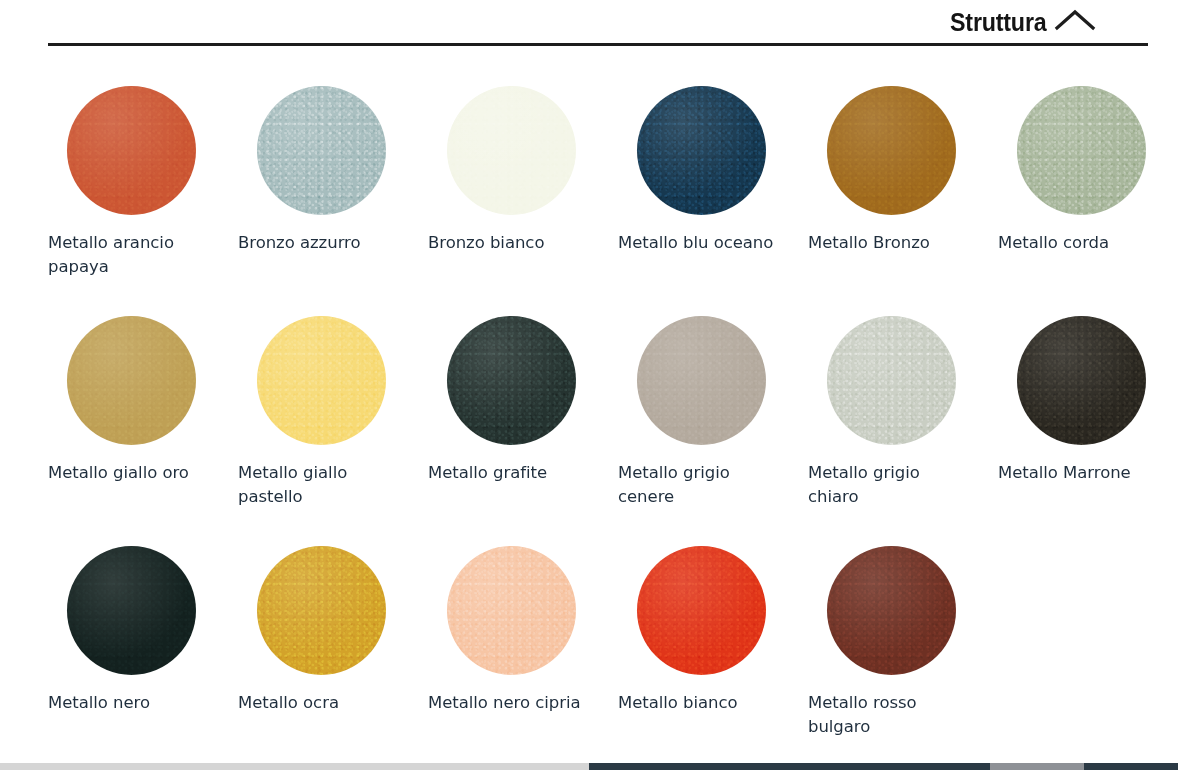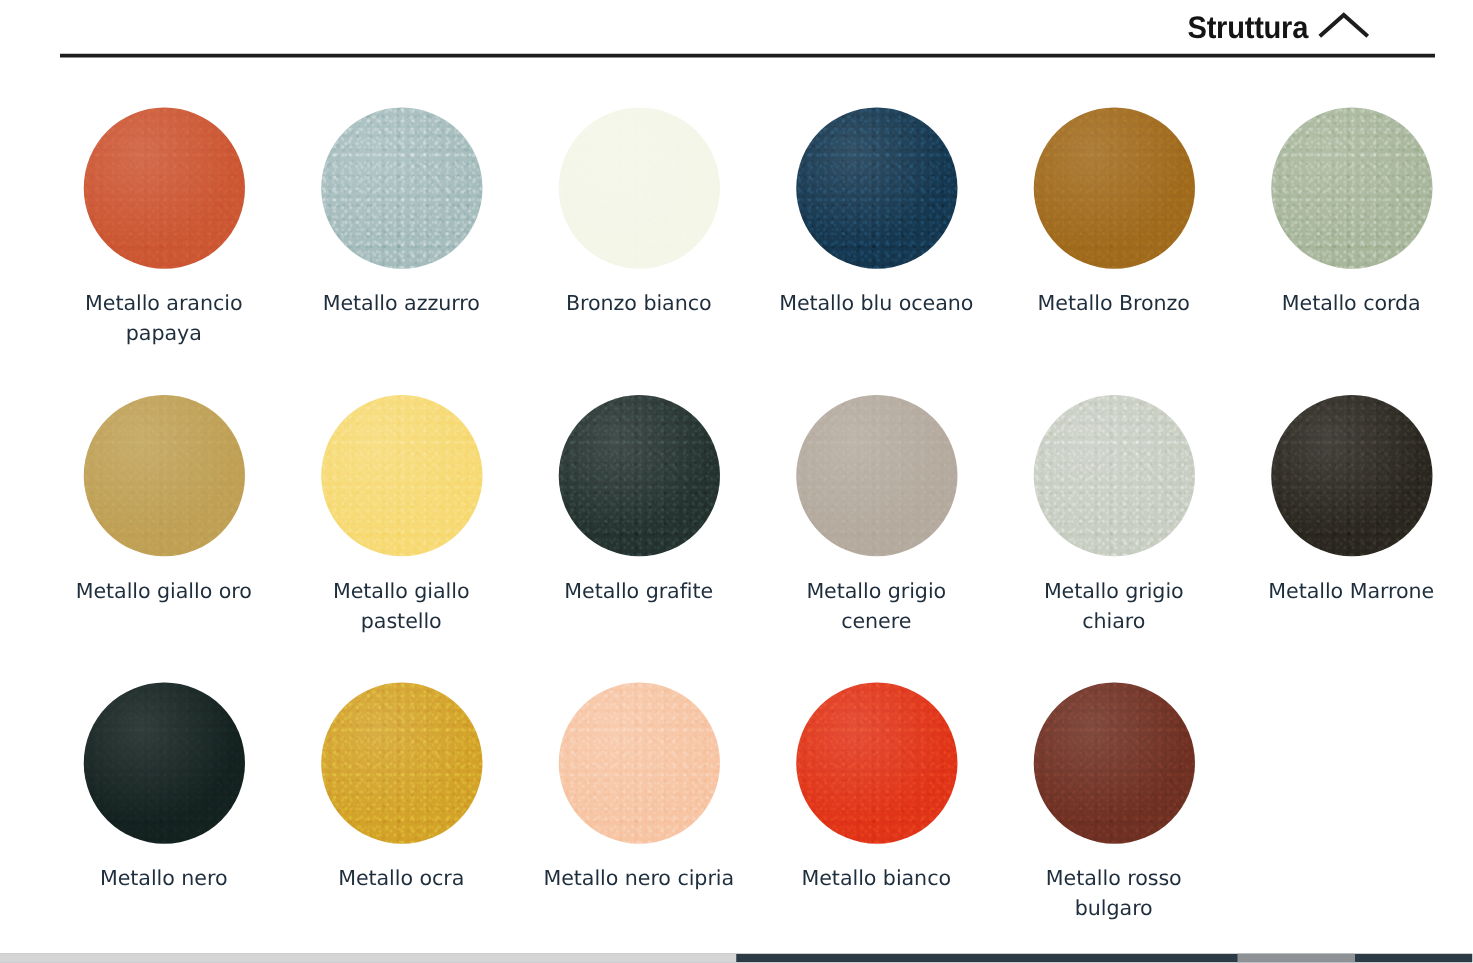--- a/index.html
+++ b/index.html
@@ -119,21 +119,21 @@
     position: absolute;
     inset: 0;
     border-radius: 50%;
     background: radial-gradient(circle at 36% 28%, rgba(255,255,255,.13), rgba(255,255,255,0) 62%);
     pointer-events: none;
   }
 
   .swatch-label {
     width: 166px;
     margin-top: 16px;
-    text-align: center;
+    text-align: left;
     font-size: 16.5px;
     line-height: 24px;
     color: #1f2e3d;
     font-family: "DejaVu Sans", "Liberation Sans", sans-serif;
     letter-spacing: -0.05px;
     word-break: break-word;
   }
 
   
   .h-scrollbar {
@@ -192,21 +192,21 @@
   <div class="swatch-cell">
         <div class="swatch-disc-wrap">
           <div class="swatch-disc" style="background: rgb(204, 86, 51); --grain: 0.28;"></div>
         </div>
         <div class="swatch-label">Metallo arancio papaya</div>
       </div>
       <div class="swatch-cell">
         <div class="swatch-disc-wrap">
           <div class="swatch-disc" style="background: rgb(166, 189, 190); --grain: 1;"></div>
         </div>
-        <div class="swatch-label">Metallo azzurro</div>
+        <div class="swatch-label">Bronzo azzurro</div>
       </div>
       <div class="swatch-cell">
         <div class="swatch-disc-wrap">
           <div class="swatch-disc" style="background: rgb(244, 246, 232); --grain: 0.3;"></div>
         </div>
         <div class="swatch-label">Bronzo bianco</div>
       </div>
       <div class="swatch-cell">
         <div class="swatch-disc-wrap">
           <div class="swatch-disc" style="background: rgb(21, 55, 79); --grain: 1;"></div>

